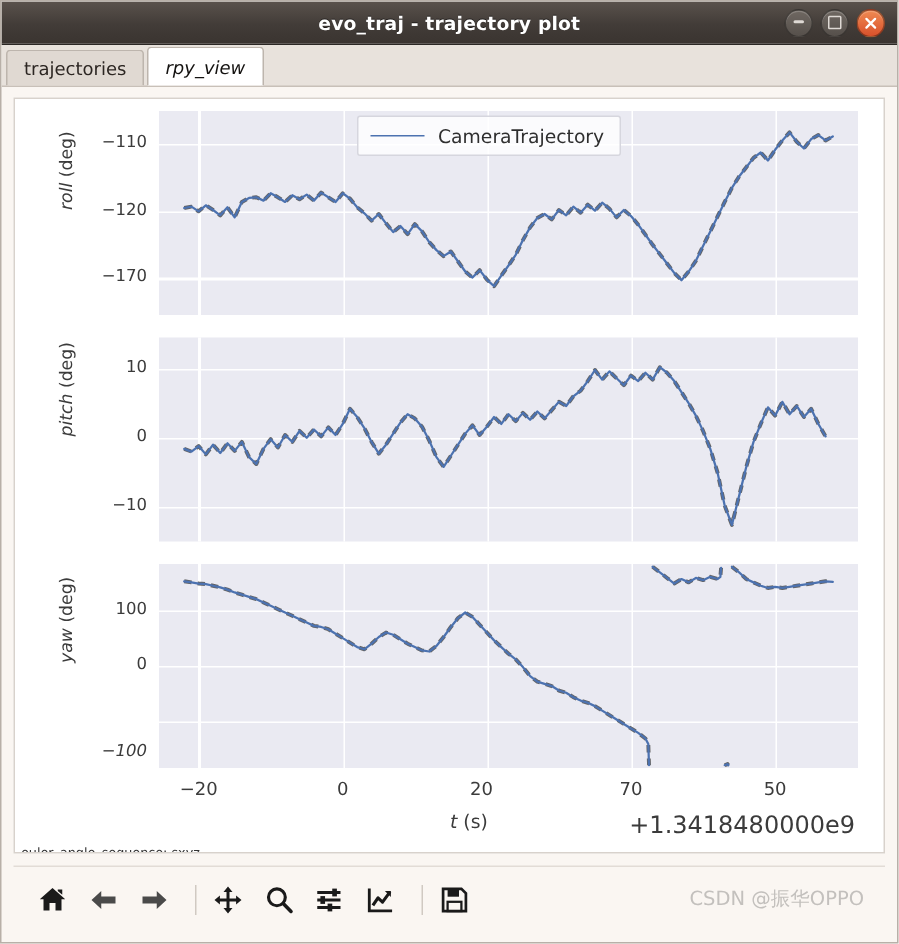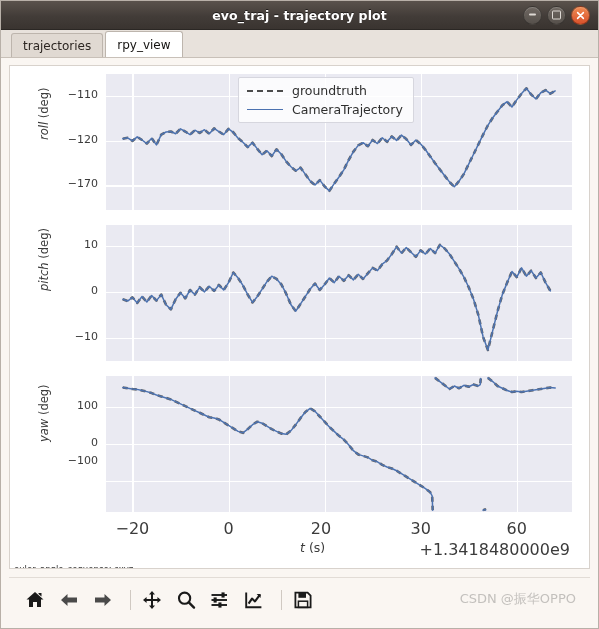--- a/index.html
+++ b/index.html
@@ -42,38 +42,38 @@
   .wb.min,.wb.max{background:linear-gradient(180deg,#6f6862 0%,#56504b 100%);}
   .wb.close{background:linear-gradient(180deg,#f08a52 0%,#d8512b 100%);color:#fff;}
   .wb .glyph{display:block;transform:translateY(-.5px);}
   .wb.min .glyph{width:7px;height:2px;background:#ded9d4;border-radius:1px;}
   .wb.max .glyph{width:7px;height:7px;border:1.6px solid #ded9d4;border-radius:1px;}
 
   
   .tabbar{
     height:28px;background:#e8e2dc;
     border-bottom:1px solid #c8c0b8;
-    display:flex;align-items:flex-end;padding-left:10px;
+    display:flex;align-items:flex-end;padding-left:3px;
     box-sizing:border-box;
   }
   .tab{
     height:24px;padding:0 11px;
     display:flex;align-items:center;
     font-size:12px;color:#2c2622;
     background:#e0d9d2;
     border:1px solid #bdb5ad;border-bottom:none;
     border-radius:3px 3px 0 0;
     margin-right:2px;
     box-sizing:border-box;
     white-space:nowrap;
   }
   .tab.active{
     background:#ffffff;color:#141210;height:26px;
     border-color:#bdb5ad;
-    position:relative;z-index:2;
+    position:relative;z-index:2;font-style:italic;
   }
 
   
   .canvas-wrap{
     position:relative;
     margin:7px 8px 0 8px;
     height:504px;
     background:#ffffff;
     border:1px solid #d8d2cc;
     box-sizing:border-box;
@@ -94,21 +94,21 @@
     font-size:11.5px;color:#3b3b3b;
     white-space:nowrap;
   }
   .ylabel .it{font-style:italic;}
   .ytick{
     position:absolute;text-align:right;
     font-size:11px;color:#3b3b3b;white-space:nowrap;
   }
   .xtick{
     position:absolute;text-align:center;
-    font-size:16px;color:#3b3b3b;white-space:nowrap;
+    font-size:12px;color:#3b3b3b;white-space:nowrap;
   }
   .xlabel{
     position:absolute;font-size:12.5px;color:#3b3b3b;white-space:nowrap;
   }
   .xlabel .it{font-style:italic;}
   .offset-text{
     position:absolute;font-size:16px;color:#3b3b3b;white-space:nowrap;
   }
   .footnote{
     position:absolute;font-size:8.5px;color:#333;white-space:nowrap;
@@ -254,48 +254,42 @@
       </div>
 
       <div class="xlabel" id="xlab" style="left: 290px; width: 80px; text-align: left; top: 474px;">
         <span class="it">t</span>
         <span>(s)</span>
       </div>
       <div class="offset-text" id="offtext" style="right: 19px; top: 474px;">+1.3418480000e9</div>
 
       <div class="legend" id="legend" style="left: 228px; top: 11px;">
         <div class="legend-row">
-          <span class="legend-key dashed">
-              <i></i>
-            </span>
-          <span class="legend-label">groundtruth</span>
-        </div>
-        <div class="legend-row">
           <span class="legend-key solid">
               <i></i>
             </span>
           <span class="legend-label">CameraTrajectory</span>
         </div>
       </div>
 
       <div class="footnote" id="footnote" style="left: 4px; top: 498px;">euler_angle_sequence: sxyz</div>
     <div class="ytick" style="right: 491px; top: 22.2951px;">−110</div>
         <div class="ytick" style="right: 491px; top: 66.8852px;">−120</div>
         <div class="ytick" style="right: 491px; top: 111.475px;">−170</div>
         <div class="ytick" style="right: 491px; top: 171.746px;">10</div>
         <div class="ytick" style="right: 491px; top: 217.847px;">0</div>
         <div class="ytick" style="right: 491px; top: 263.949px;">−10</div>
         <div class="ytick" style="right: 491px; top: 332.842px;">100</div>
         <div class="ytick" style="right: 491px; top: 370px;">0</div>
-        <div class="ytick" style="right: 491px; top: 388px;">−100</div>
+        <div class="ytick" style="right: 491px; top: 428px; font-style: italic;">−100</div>
         <div class="xtick" style="left: 97.4227px; width: 50px; top: 453px;">−20</div>
         <div class="xtick" style="left: 193.505px; width: 50px; top: 453px;">0</div>
         <div class="xtick" style="left: 286px; width: 50px; top: 453px;">20</div>
-        <div class="xtick" style="left: 385.67px; width: 50px; top: 453px;">30</div>
-        <div class="xtick" style="left: 481.753px; width: 50px; top: 453px;">60</div>
+        <div class="xtick" style="left: 385.67px; width: 50px; top: 453px;">70</div>
+        <div class="xtick" style="left: 481.753px; width: 50px; top: 453px;">50</div>
       </div>
   </div>
 
   <div class="toolbar-divider"></div>
   <div class="toolbar">
 
     <div class="tool">
       <svg width="22" height="22" viewBox="0 0 22 22">
         <path d="M11 3 L2.5 10.5 L5 10.5 L5 18 L9 18 L9 13 L13 13 L13 18 L17 18 L17 10.5 L19.5 10.5 Z" fill="#1a1a1a"></path>
         <path d="M14.5 4 L17.5 4 L17.5 7.5 L14.5 5 Z" fill="#1a1a1a"></path>

